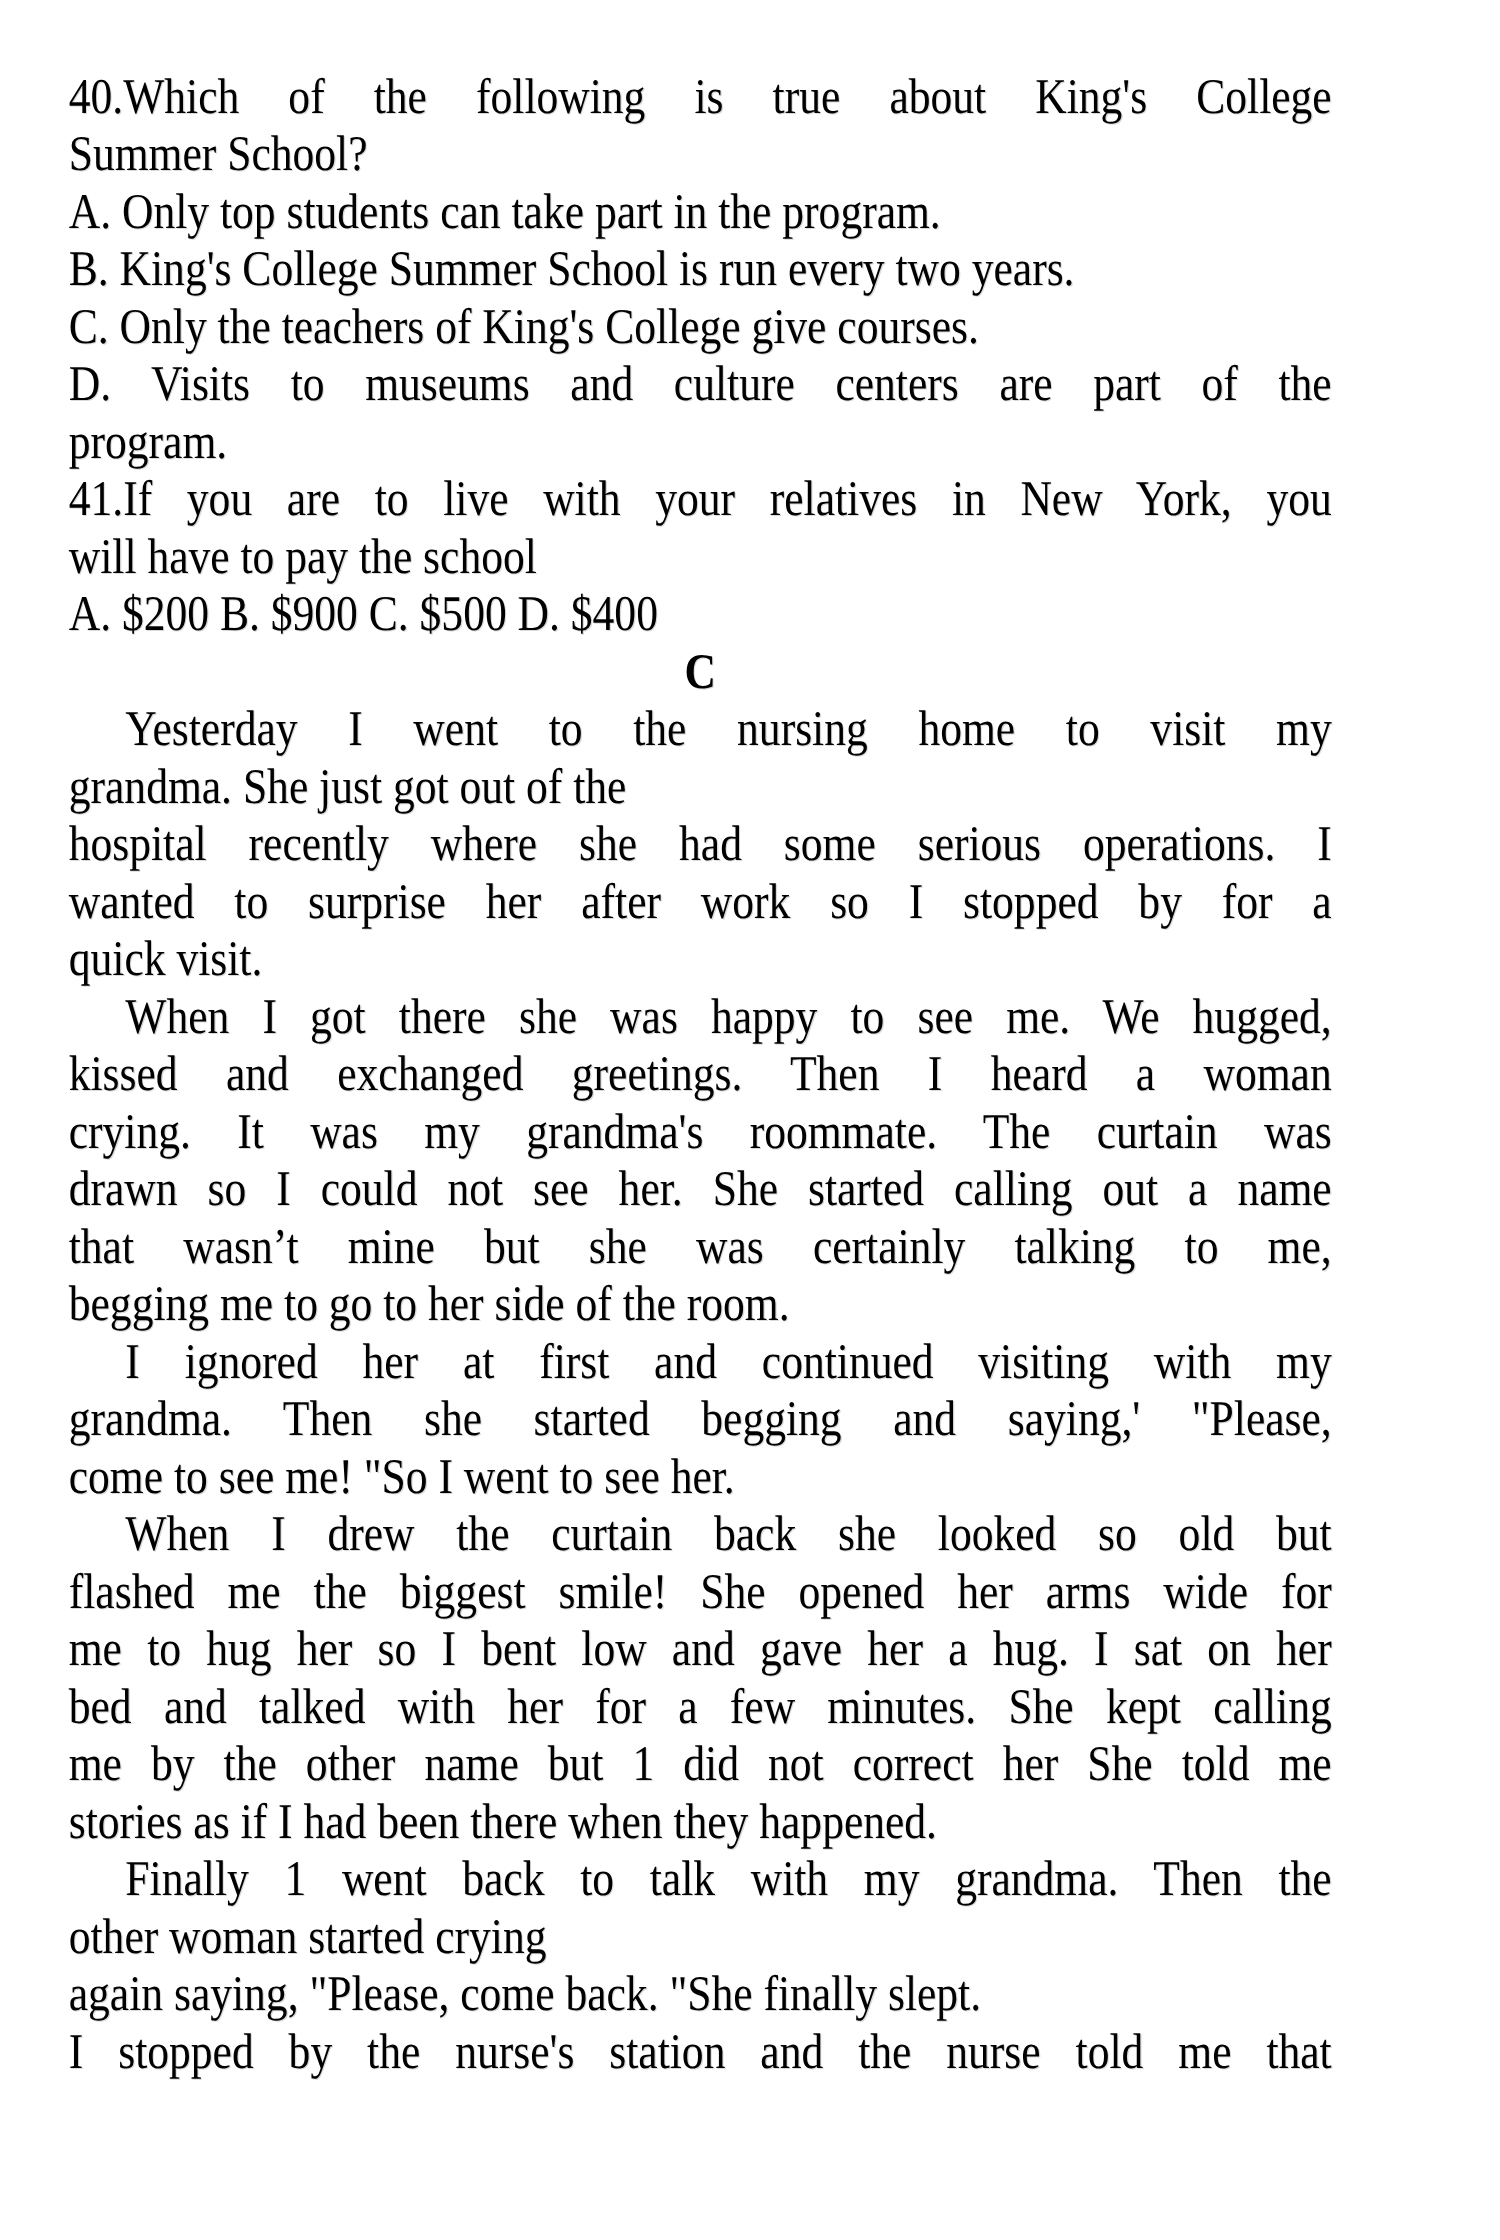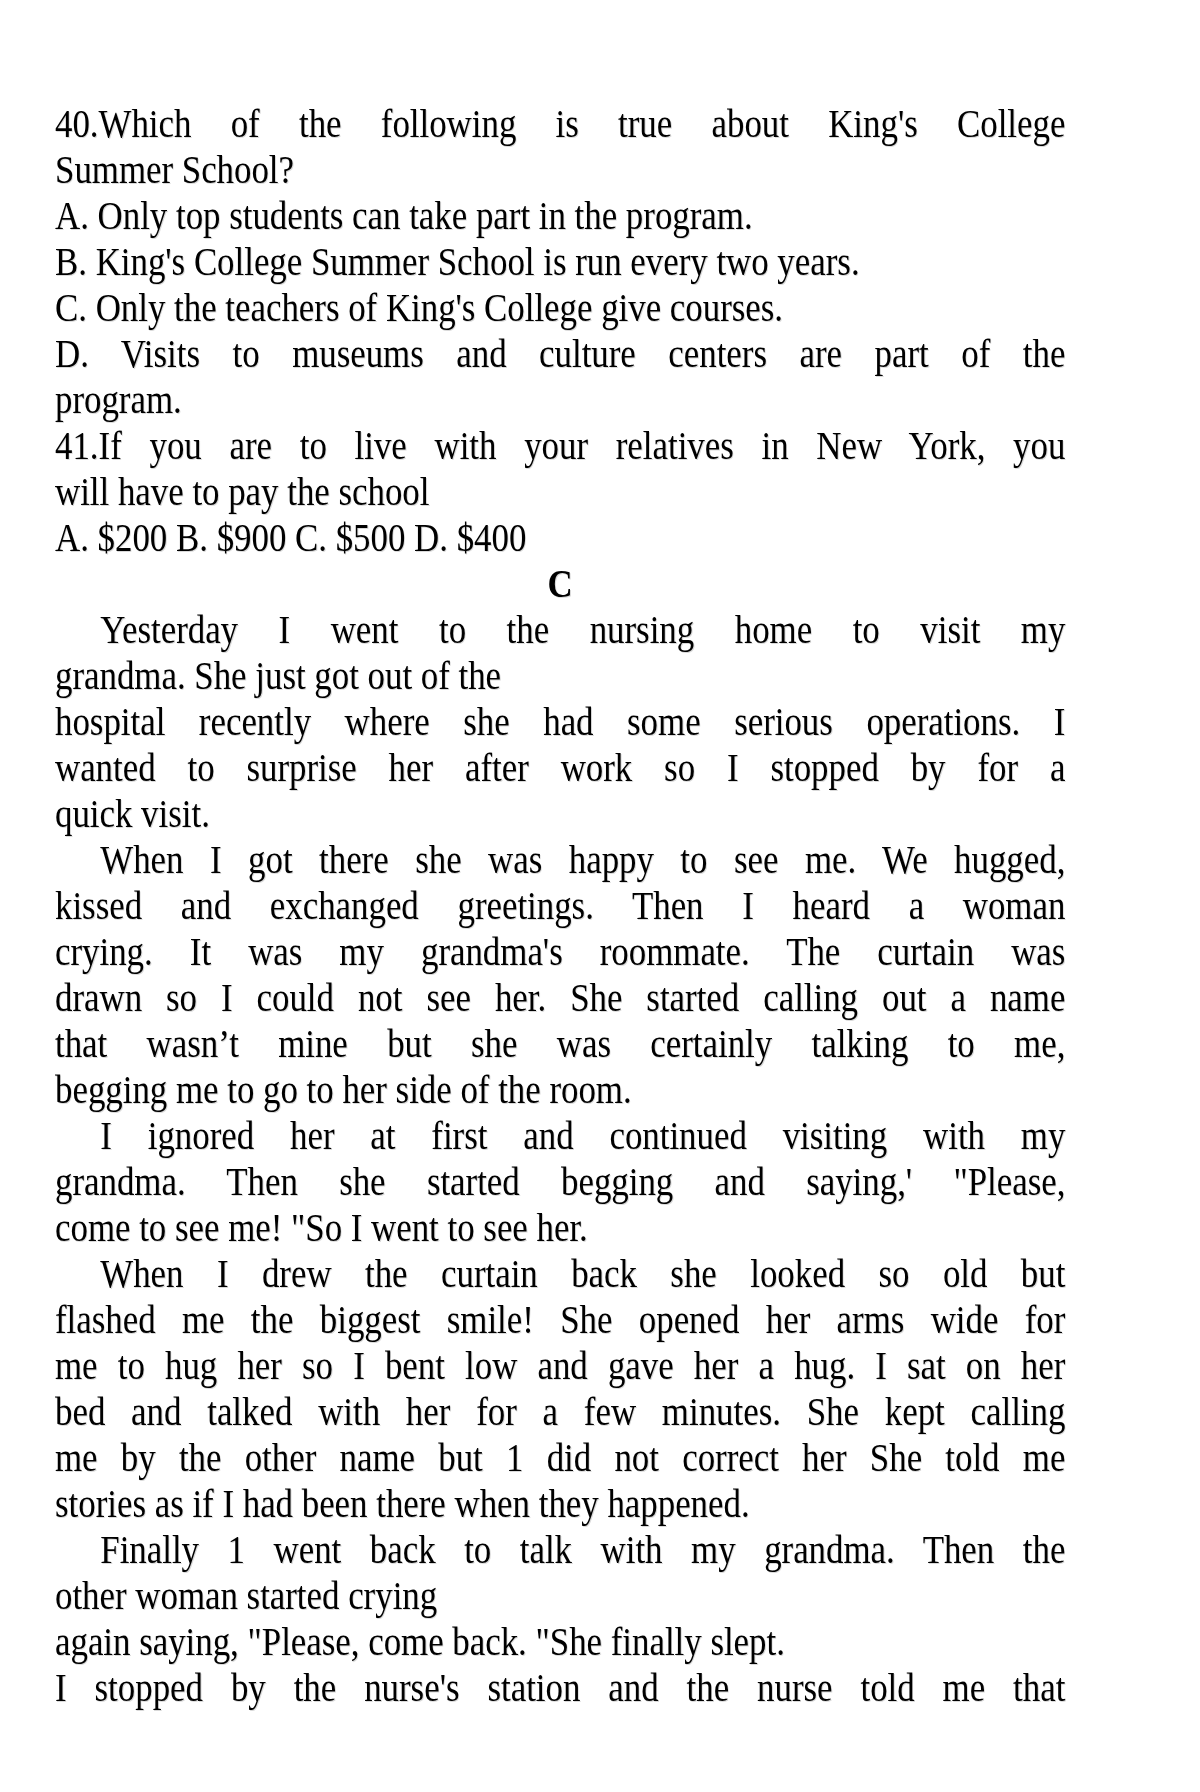--- a/index.html
+++ b/index.html
@@ -11,21 +11,21 @@
     width: 1200px;
     height: 1792px;
     overflow: hidden;
     font-family: "Liberation Serif", "DejaVu Serif", serif;
     color: #000000;
   }
   .page {
     box-sizing: border-box;
     width: 1200px;
     height: 1792px;
-    padding: 101px 0 0 55px;
+    padding: 54px 0 0 55px;
   }
   
   .doc {
     width: 1160px;
     transform: scaleX(0.871);
     transform-origin: 0 0;
     font-size: 40px;
     line-height: 46px;
     text-shadow: 1px 1px 0 rgba(130,130,130,0.30);
   }

